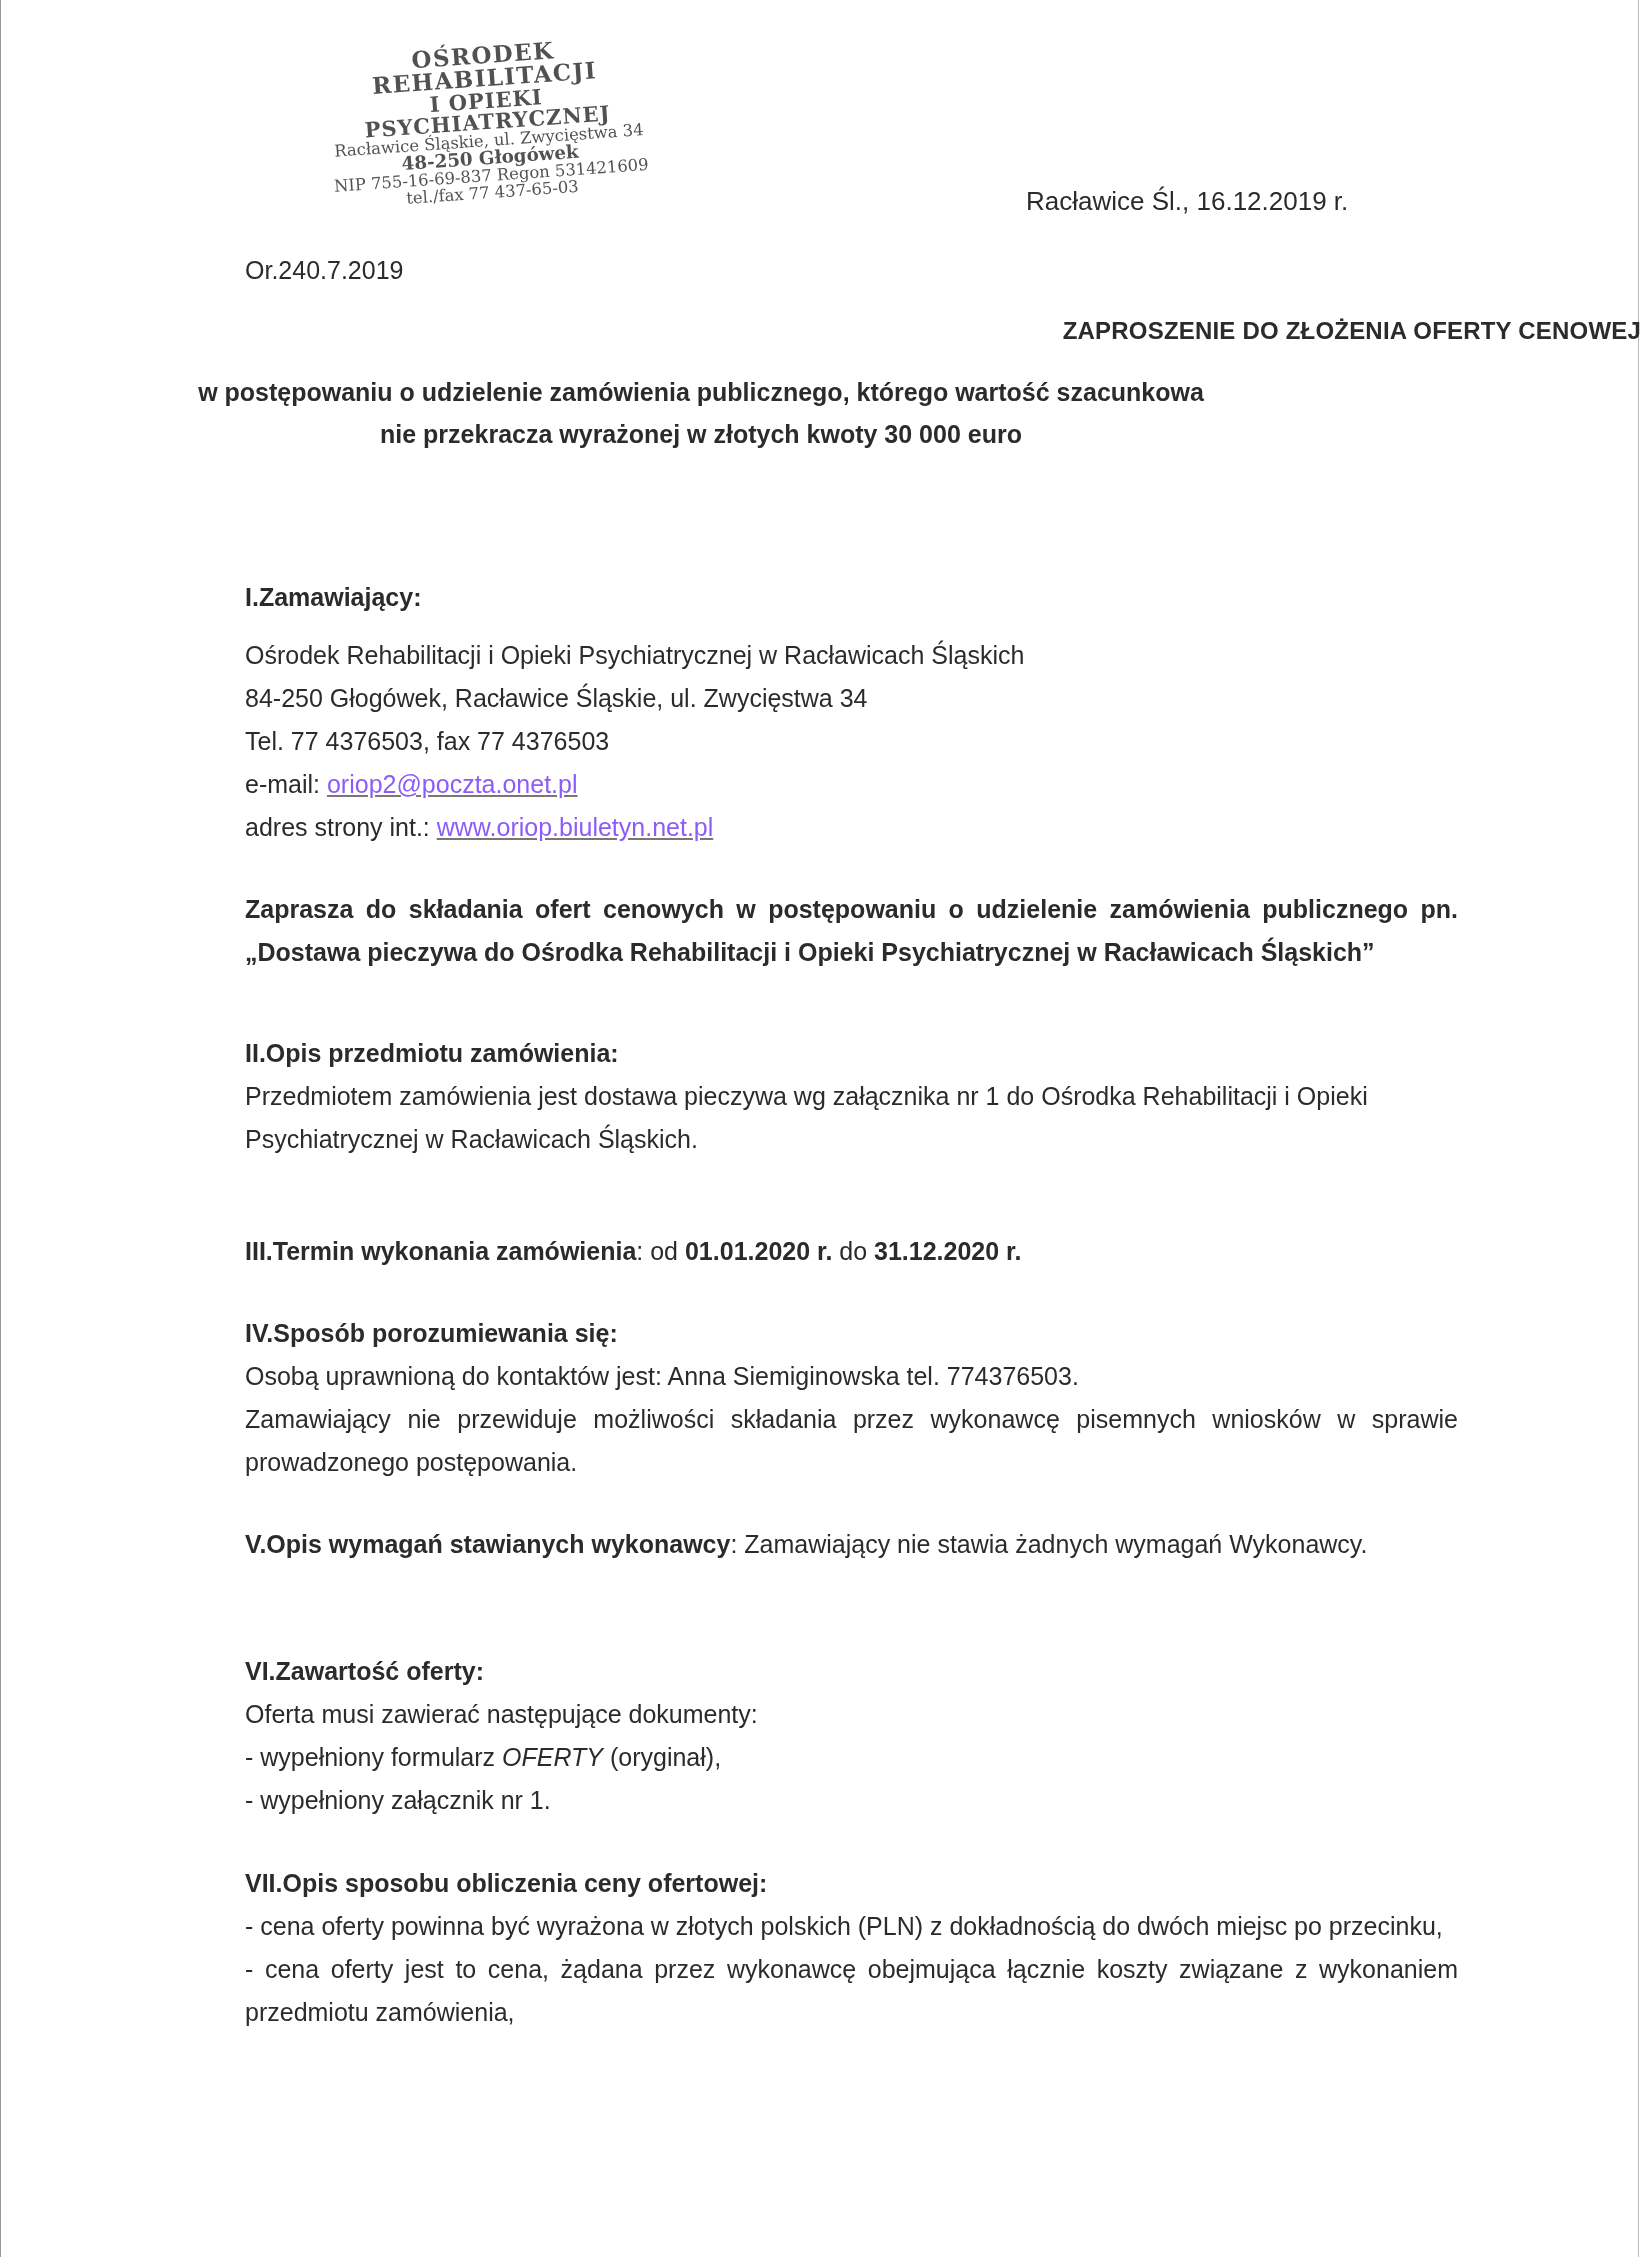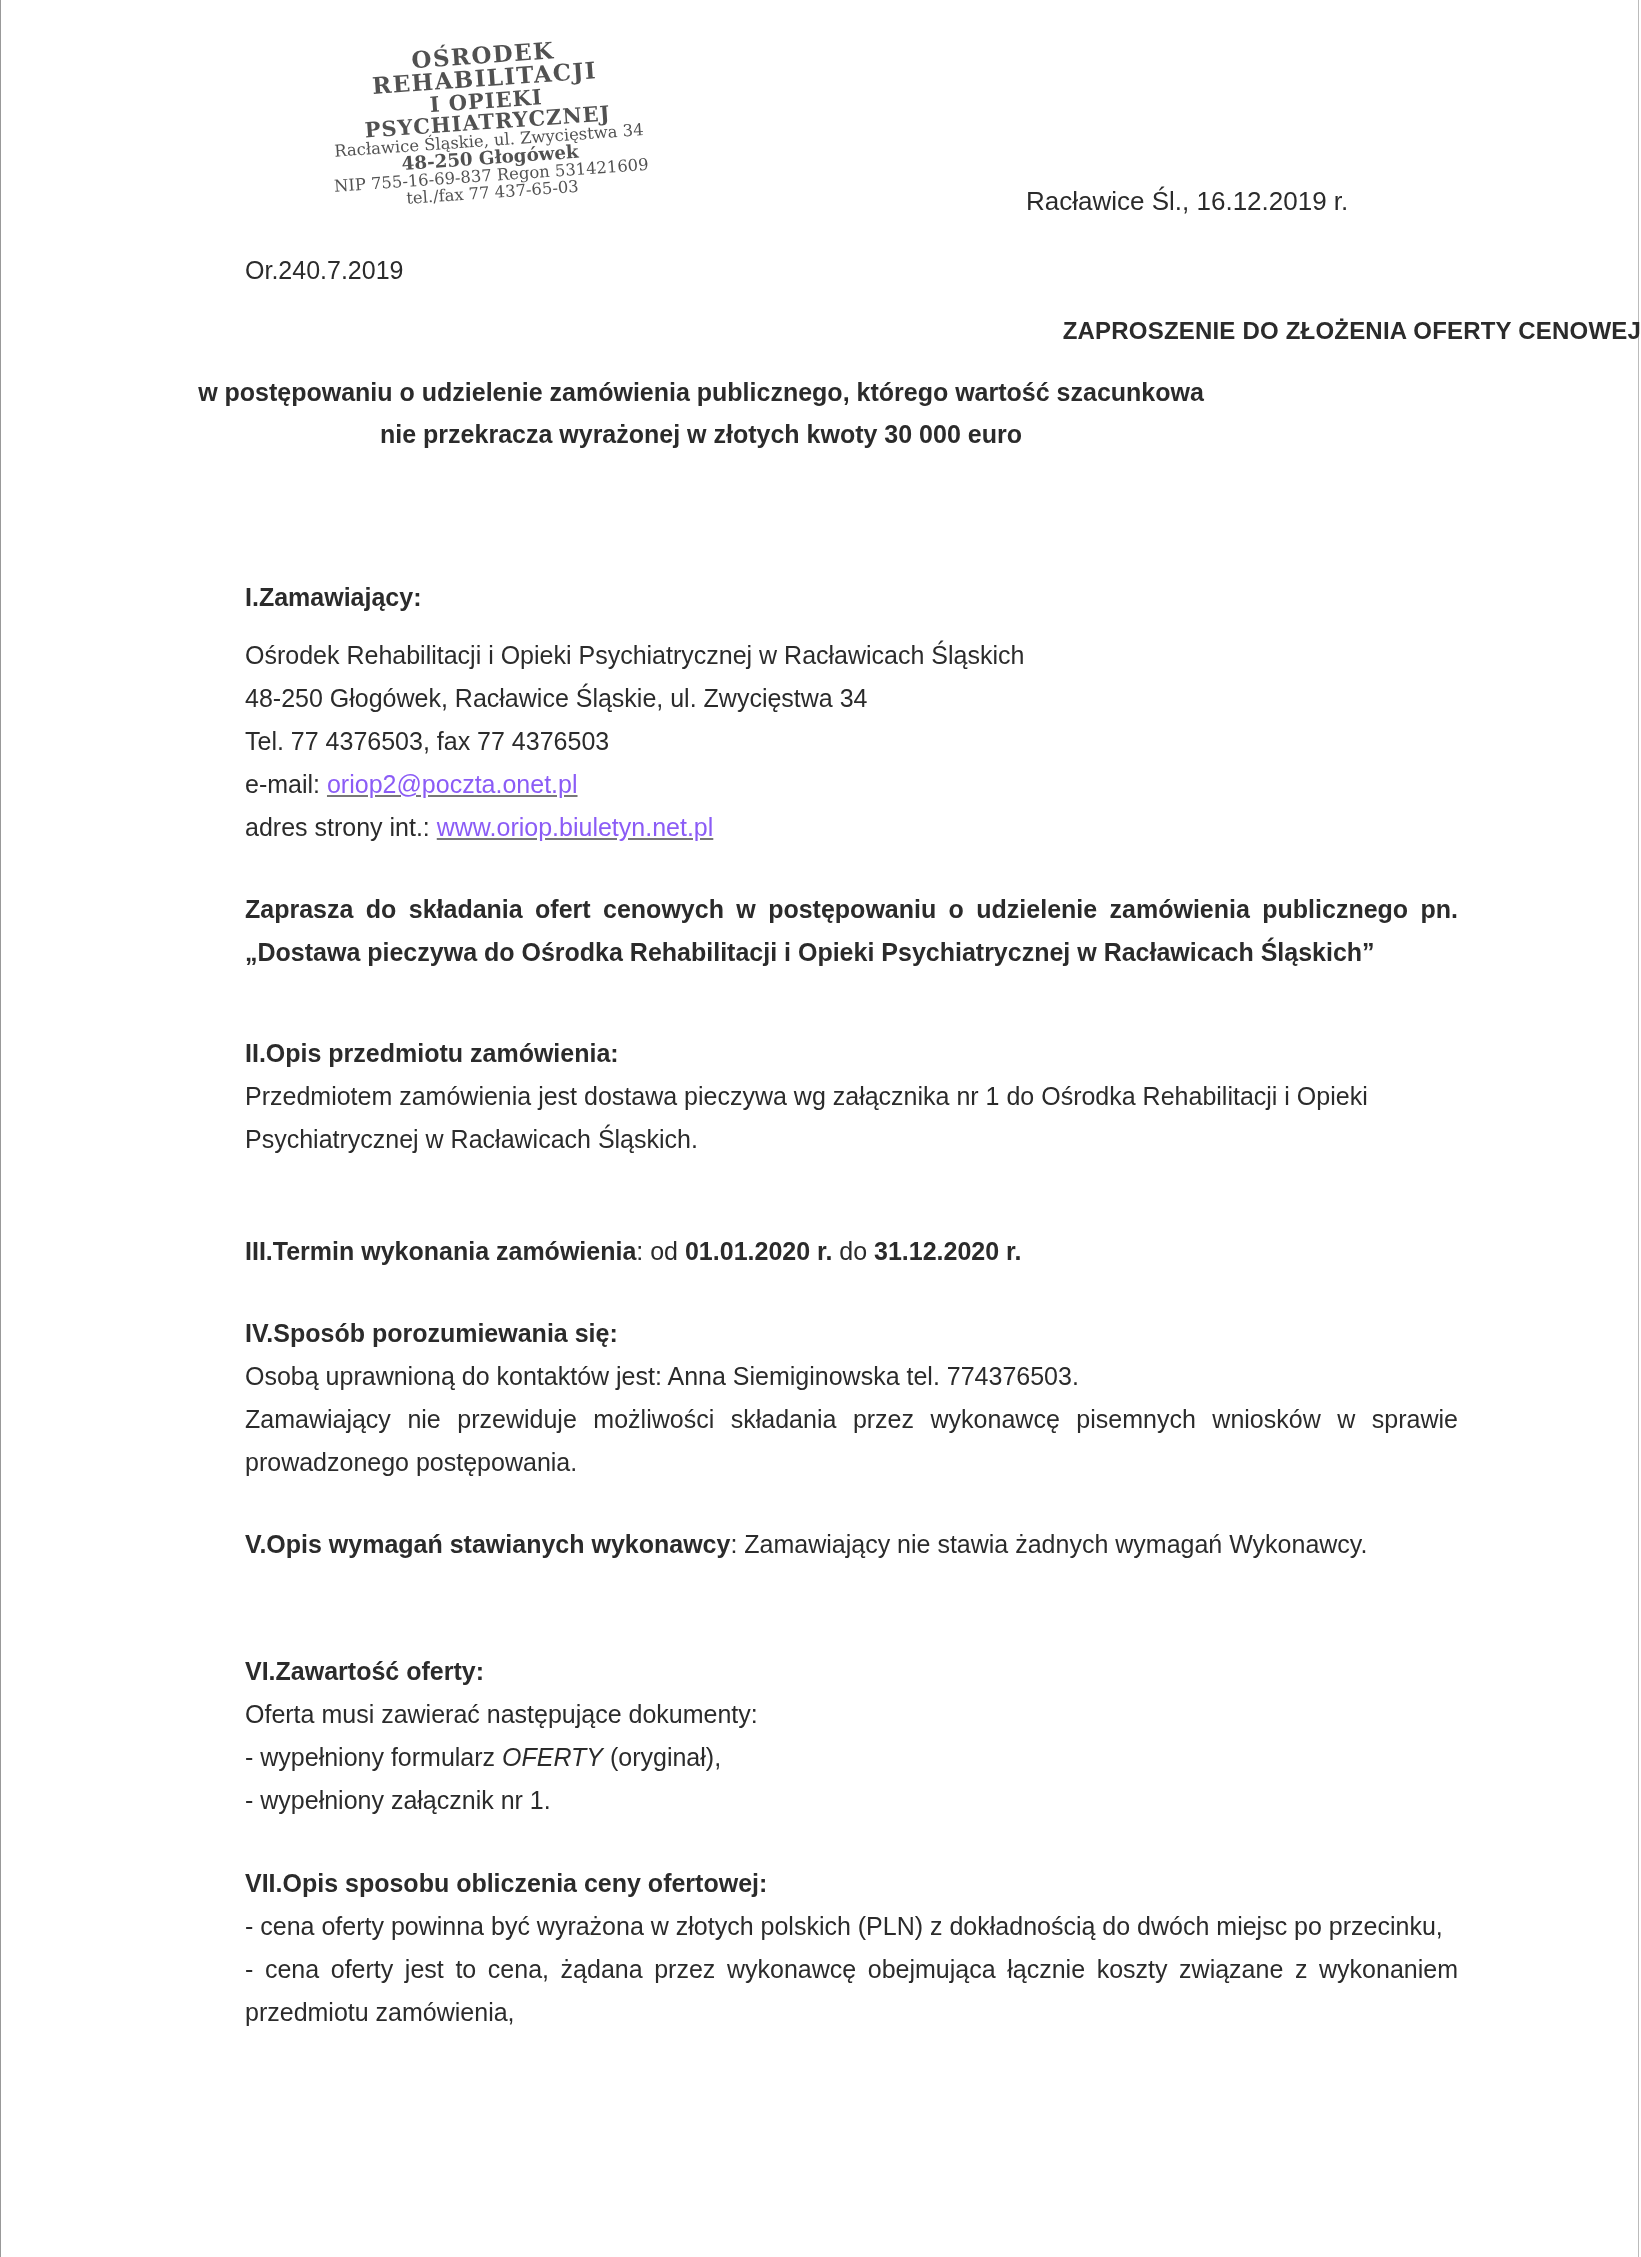--- a/index.html
+++ b/index.html
@@ -66,21 +66,21 @@
 <div class="subtitle">
   <div>w postępowaniu o udzielenie zamówienia publicznego, którego wartość szacunkowa</div>
   <div>nie przekracza wyrażonej w złotych kwoty 30 000 euro</div>
 </div>
 
 <div class="content" style="top:548px;">
   <p class="bold">I.Zamawiający:</p>
 </div>
 <div class="content" style="top:606px;">
   <p>Ośrodek Rehabilitacji i Opieki Psychiatrycznej w Racławicach Śląskich</p>
-  <p>48-250 Głogówek, Racławice Śląskie, ul. Zwycięstwa 34</p>
+  <p>84-250 Głogówek, Racławice Śląskie, ul. Zwycięstwa 34</p>
   <p>Tel. 77 4376503, fax 77 4376503</p>
   <p>
     <span>e-mail: </span><span class="link">oriop2@poczta.onet.pl</span>
   </p>
   <p>
     <span>adres strony int.: </span><span class="link">www.oriop.biuletyn.net.pl</span>
   </p>
 </div>
 
 <div class="content bold justify" style="top:860px;">

